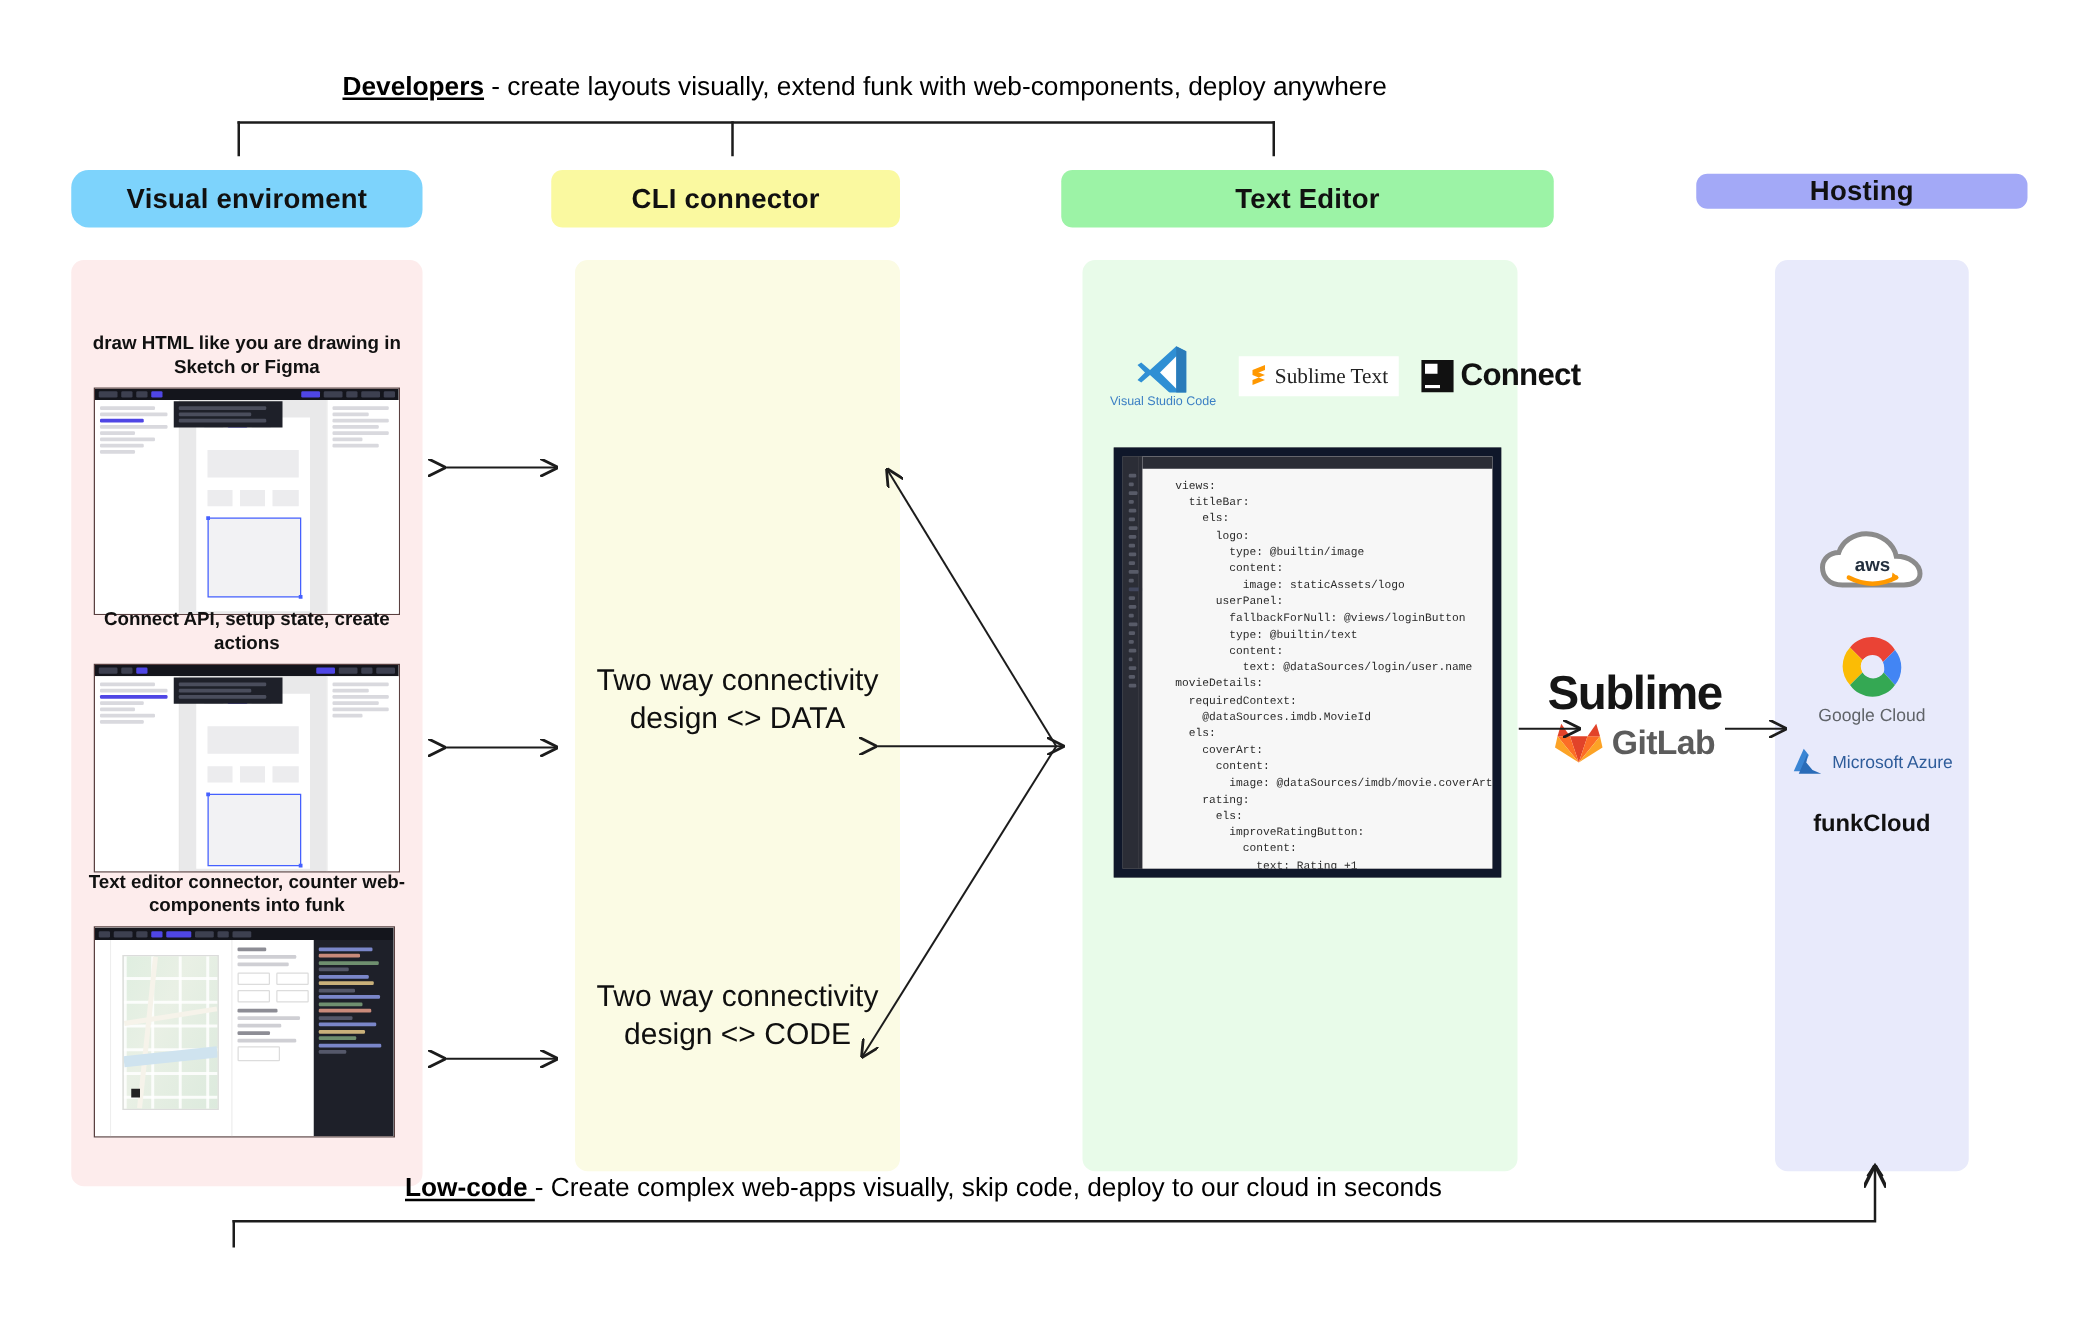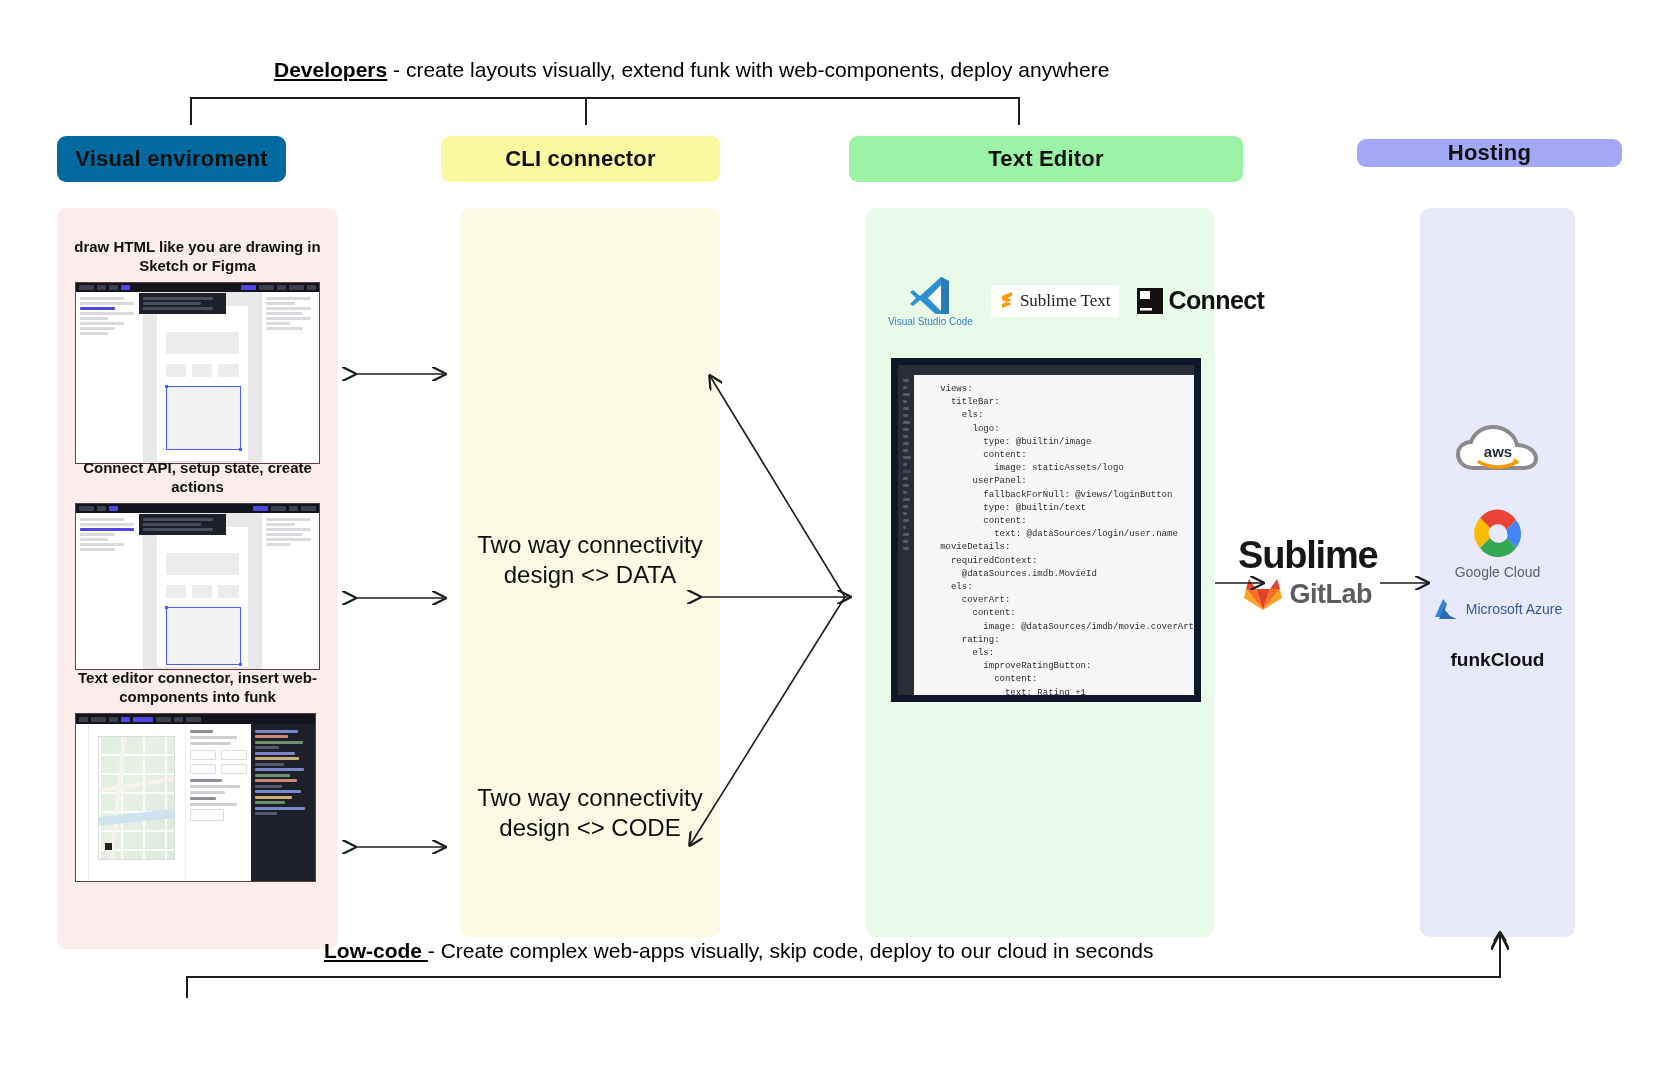--- a/index.html
+++ b/index.html
@@ -41,21 +41,21 @@
     color:#111;
   }
 
   
   .col-body{position:absolute;border-radius:10px;}
 
   
   .ve-card{position:absolute;left:0;width:100%;}
   .ve-title{
     text-align:center;font-weight:bold;font-size:15px;line-height:19px;
-    color:#111;margin-bottom:7px;padding:0 6px;
+    color:#111;margin-bottom:7px;padding:0 6px;margin-top:28px;
   }
   .shot{
     border:1px solid #5a4040;
     background:#fff;
     overflow:hidden;
     position:relative;
   }
 
   
   .mb{position:absolute;inset:0;background:#fff;display:flex;flex-direction:column;}
@@ -163,21 +163,21 @@
 
   <div class="caption" id="top-caption">
     <span class="kw">Developers</span><span> - create layouts visually, extend funk with web-components, deploy anywhere</span>
   </div>
 
   <div class="rule h" style="left:190px;top:97px;width:830px;"></div>
   <div class="rule v" style="left:190px;top:97px;height:28px;"></div>
   <div class="rule v" style="left:585px;top:97px;height:28px;"></div>
   <div class="rule v" style="left:1018px;top:97px;height:28px;"></div>
 
-  <div class="col-head" style="left:57px;top:136px;width:229px;height:46px;background:#0369a1;">
+  <div class="col-head" style="left:57px;top:136px;width:281px;height:46px;background:#7dd3fc;border-radius:14px;">
     <span>Visual enviroment</span>
   </div>
   <div class="col-head" style="left:441px;top:136px;width:279px;height:46px;background:#faf9a0;">
     <span>CLI connector</span>
   </div>
   <div class="col-head" style="left:849px;top:136px;width:394px;height:46px;background:#9cf3a6;">
     <span>Text Editor</span>
   </div>
   <div class="col-head" style="left:1357px;top:139px;width:265px;height:28px;background:#a3a9f7;">
     <span>Hosting</span>
@@ -299,21 +299,21 @@
           <div class="mb-menu">
             <div class="mb-row w85"></div>
               <div class="mb-row w70"></div>
               <div class="mb-row w85"></div>
           </div>
         </div>
       </div>
     </div>
 
     <div class="ve-card" style="top:460px;">
-      <div class="ve-title">Text editor connector, insert web-components into funk</div>
+      <div class="ve-title">Text editor connector, counter web-components into funk</div>
       <div class="shot" style="margin:0 22px 0 18px;height:167px;">
         <div class="mm">
           <div class="mm-top">
             <span class="mb-chip sm"></span>
             <span class="mb-chip md"></span>
             <span class="mb-chip sm"></span>
             <span class="mb-chip sm blue"></span>
             <span class="mb-chip lg blue"></span>
             <span class="mb-chip md"></span>
             <span class="mb-chip sm"></span>

